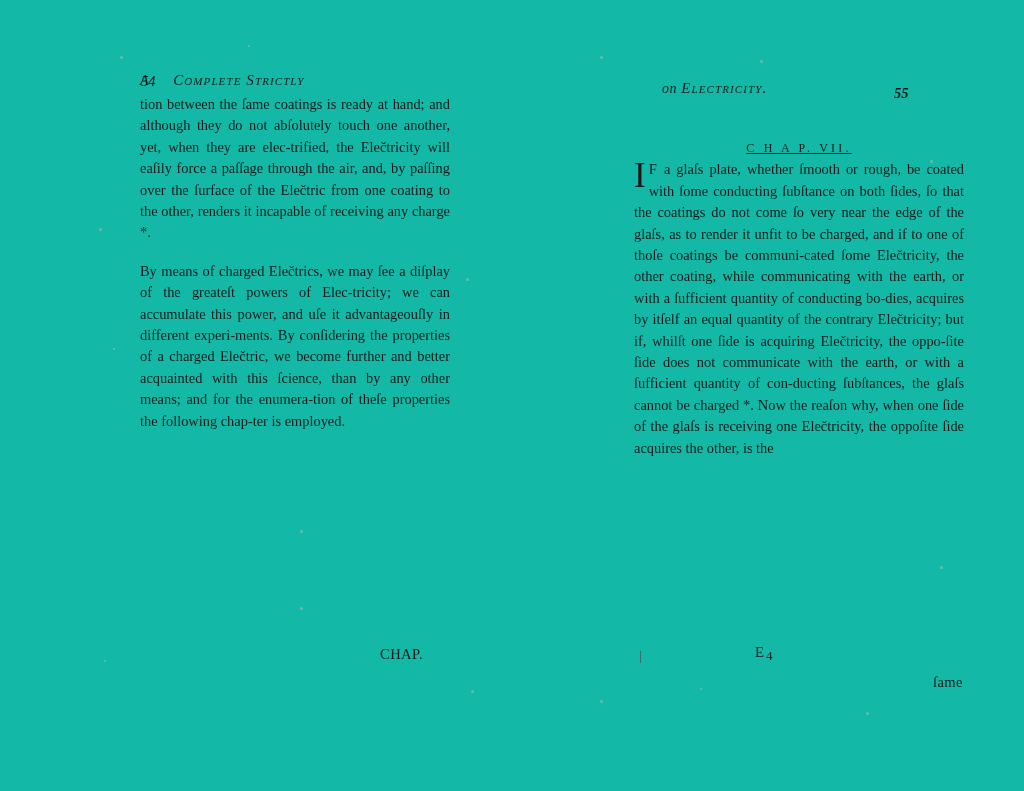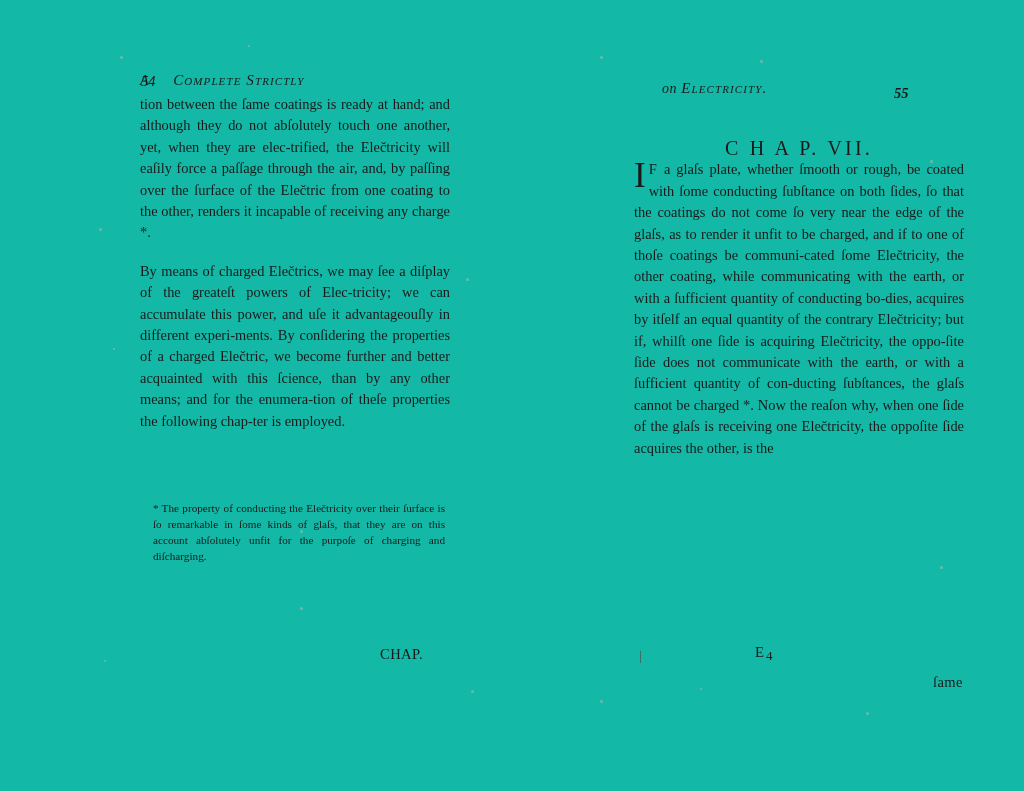--- a/index.html
+++ b/index.html
@@ -72,24 +72,25 @@
 
   .small-caps-word {
     font-variant: small-caps;
     letter-spacing: 1.3px;
     font-size: 14.5px;
   }
 
   
   .chap-head {
     text-align: center;
-    font-size: 20px;
+    font-size: 12px;
     letter-spacing: 3.2px;
     margin: 26px 0 0 0;
     font-variant: small-caps;
+    text-decoration: underline;
   }
   .chap-sub {
     text-align: center;
     font-style: italic;
     font-size: 14.6px;
     margin: 21px 0 18px 0;
     letter-spacing: .2px;
   }
 
   p.body {
@@ -188,23 +189,20 @@
 
     <div class="running-head rh-left">
       <span class="ital">A</span><span class="rh-title">Complete Strictly</span>
     </div>
 
     <div class="text-col">
       <p class="body">tion between the ſame coatings is ready at hand; and although they do not abſolutely touch one another, yet, when they are elec‑trified, the Elečtricity will eaſily force a paſſage through the air, and, by paſſing over the ſurface of the Elečtric from one coating to the other, renders it incapable of receiving any charge *.</p>
       <p class="body">By means of charged Elečtrics, we may ſee a diſplay of the greateſt powers of Elec‑tricity; we can accumulate this power, and uſe it advantageouſly in different experi‑ments. By conſidering the properties of a charged Elečtric, we become further and better acquainted with this ſcience, than by any other means; and for the enumera‑tion of theſe properties the following chap‑ter is employed.</p>
     </div>
 
-    <div class="footnote fn-left">
-      <span class="star">*</span><span>The property of conducting the Elečtricity over their ſurface is ſo remarkable in ſome kinds of glaſs, that they are on this account abſolutely unfit for the purpoſe of charging and diſcharging.</span>
-    </div>
 
     <div class="catchword cw-left">CHAP.</div>
   </div>
 
   <div class="leaf leaf-right">
 
     <div class="running-head rh-right">
       <span class="ital">on</span>
       <span class="rh-title">Electricity.</span>
     </div>

